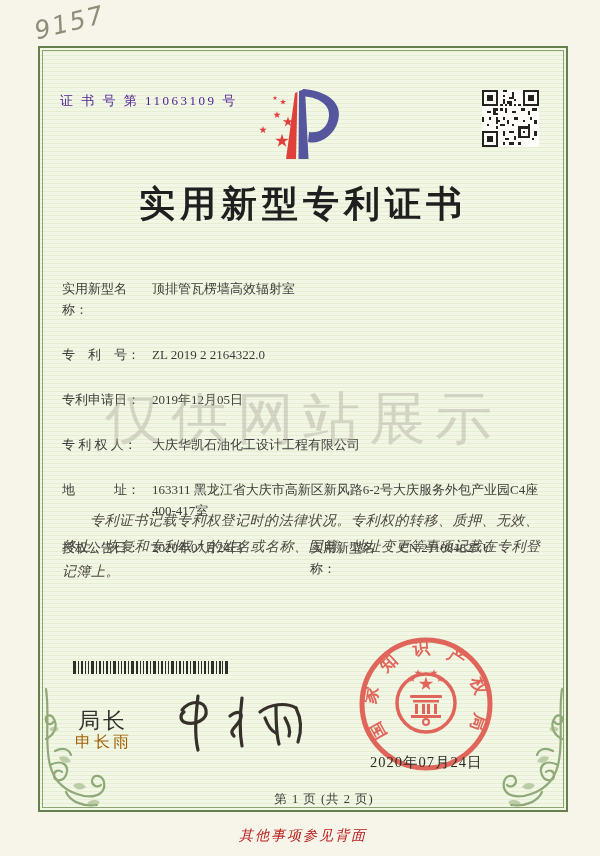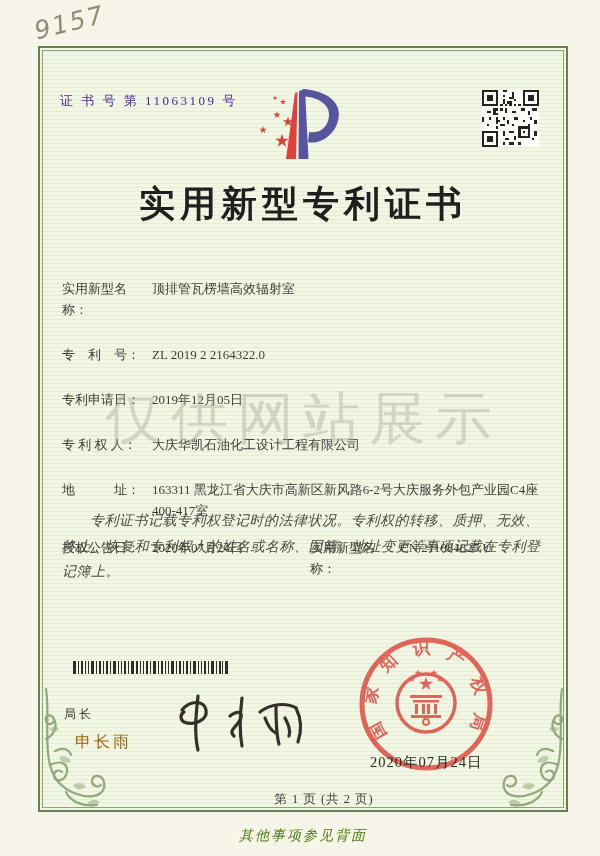--- a/index.html
+++ b/index.html
@@ -53,42 +53,42 @@
   
   .legal {
     position:absolute; left:62px; top:508px; width:485px; z-index:3;
     font-size:14px; line-height:25.5px; font-style:italic;
     color:#4e4a42; letter-spacing:0.5px;
   }
   .legal p { text-indent:2em; }
   
   .barcode { position:absolute; left:73px; top:661px; width:155px; height:13px; z-index:3; }
   .director-title {
-    position:absolute; left:64px; top:706px; z-index:3;
-    font-size:12px; letter-spacing:3px; color:#33322d;
+    position:absolute; left:78px; top:706px; z-index:3;
+    font-size:22px; letter-spacing:3px; color:#33322d;
   }
   .director-name {
     position:absolute; left:75px; top:732px; z-index:3;
     font-size:16px; letter-spacing:3px; color:#a16207;
   }
   .signature { position:absolute; left:168px; top:686px; width:155px; height:80px; z-index:4; }
   .seal { position:absolute; left:351px; top:629px; width:150px; height:150px; z-index:4; }
   .seal-date {
     position:absolute; left:370px; top:753px; z-index:5;
     font-size:14.5px; letter-spacing:1px; color:#2d2b27;
   }
   
   .page-num {
     position:absolute; left:38px; top:791px; width:572px; z-index:3;
     text-align:center; font-size:12.5px; color:#3c3c36; letter-spacing:1px;
   }
   .back-note {
     position:absolute; left:38px; top:827px; width:530px; z-index:3;
     text-align:center; font-size:14px; font-style:italic;
-    color:#4d7c0f; letter-spacing:2px;
+    color:#b91c1c; letter-spacing:2px;
   }
   
   .watermark {
     position:absolute; left:38px; top:381px; width:530px; z-index:6;
     text-align:center; font-size:57px; letter-spacing:9px;
     color:#a8a699; opacity:0.40; white-space:nowrap; pointer-events:none;
   }
   
   .flourish { position:absolute; top:687px; width:80px; height:124px; z-index:2; }
   .flourish.left  { left:41px; }

